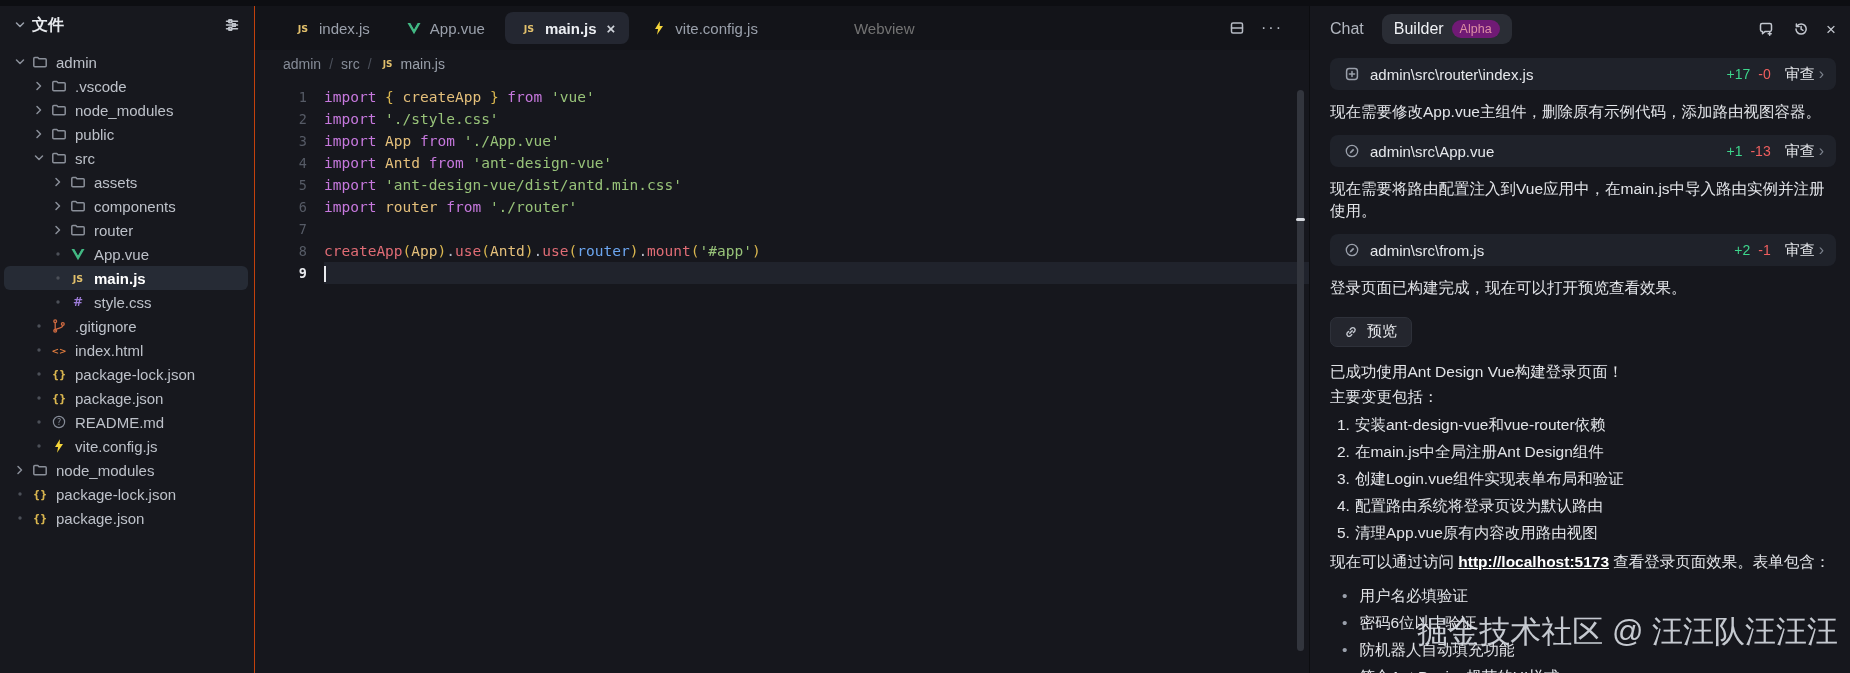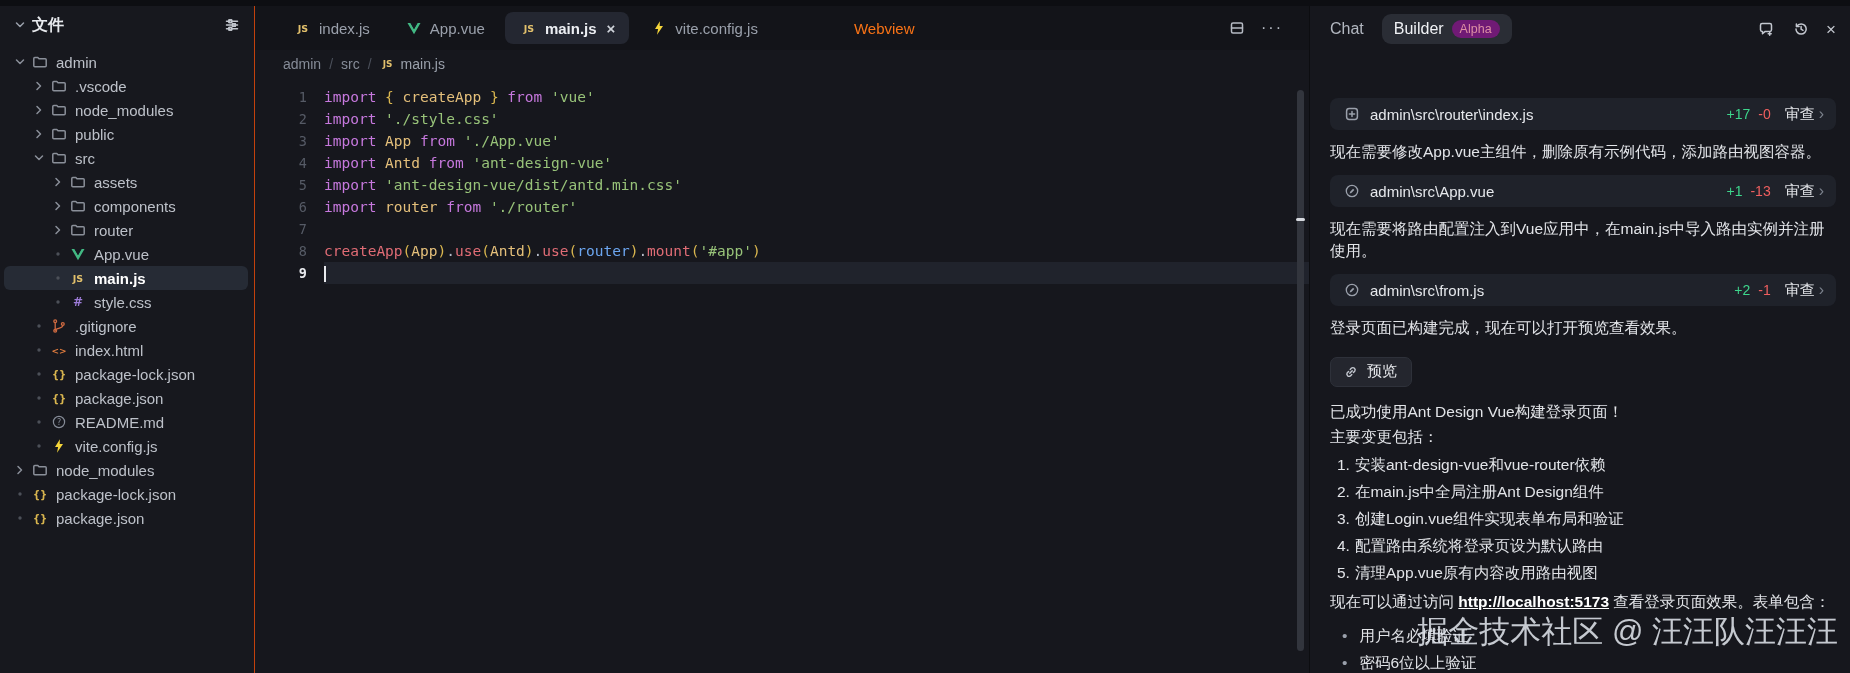--- a/index.html
+++ b/index.html
@@ -22,21 +22,21 @@
   .tree-row .ficon{margin-right:8px;color:#8a8f99;}
   .tree-row .lbl{white-space:nowrap;overflow:hidden;}
   .tree-row.selected{background:#262b35;color:#ffffff;font-weight:bold;}
 
   
   .editor{flex:1;display:flex;flex-direction:column;position:relative;background:#16171d;min-width:0;}
   .tabbar{height:44px;display:flex;align-items:center;background:#131419;padding-left:24px;flex:none;}
   .tab{display:flex;align-items:center;gap:8px;padding:7px 14px;border-radius:8px;font-size:15px;color:#9aa0ab;cursor:pointer;margin-right:6px;white-space:nowrap;}
   .tab.active{background:#242731;color:#eceef2;font-weight:bold;}
   .tab .close{color:#cfd3da;font-size:15px;line-height:1;margin-left:2px;}
-  .tab.webview{margin-left:62px;color:#f97316;}
+  .tab.webview{margin-left:62px;color:#737373;}
   .tab-actions{margin-left:auto;display:flex;align-items:center;gap:16px;margin-right:26px;color:#b6bbc4;}
   .tab-actions .more{font-size:16px;letter-spacing:2px;color:#b6bbc4;cursor:pointer;}
   .breadcrumb{height:28px;display:flex;align-items:center;gap:8px;padding-left:28px;font-size:14px;color:#81879296;color:#828893;background:#16171d;flex:none;}
   .breadcrumb .sep{color:#4c515b;}
   .breadcrumb .crumb{color:#868c98;}
   .breadcrumb .crumb.last{color:#9aa0ab;display:flex;align-items:center;gap:6px;}
   .code{flex:1;padding-top:8px;font-family:"DejaVu Sans Mono","Liberation Mono",monospace;font-size:14.5px;position:relative;}
   .code-row{display:flex;height:22px;line-height:22px;align-items:center;}
   .code-row .num{width:52px;text-align:right;color:#565b66;flex:none;font-size:13.5px;padding-right:0;}
   .code-row .content{margin-left:17px;white-space:pre;flex:1;height:22px;}
@@ -47,21 +47,21 @@
   .tok-str{color:#98c379;}
   .tok-fn{color:#e5c07b;}
   .tok-call{color:#e06c75;}
   .tok-paren{color:#d9b64f;}
   .tok-punct{color:#b6bcc8;}
   .tok-blue{color:#6ca6f0;}
   .pane-divider{position:absolute;right:5px;top:84px;bottom:22px;width:7px;border-radius:4px;background:#32353d;cursor:col-resize;}
   .pane-divider .tick{position:absolute;left:-1px;right:-1px;top:128px;height:3px;background:#d7dae0;border-radius:2px;}
 
   
-  .chat{width:540px;flex:none;background:#16171d;border-left:1px solid #0c0d10;position:relative;display:flex;flex-direction:column;overflow:hidden;gap:40px;}
+  .chat{width:540px;flex:none;background:#16171d;border-left:1px solid #0c0d10;position:relative;display:flex;flex-direction:column;overflow:hidden;}
   .chat-header{height:46px;display:flex;align-items:center;padding:0 14px 0 20px;flex:none;}
   .chat-tab{font-size:16px;color:#b3b8c1;cursor:pointer;}
   .builder-pill{display:flex;align-items:center;gap:8px;background:#2a2d35;border-radius:9px;padding:6px 12px;margin-left:18px;cursor:pointer;}
   .builder-pill .b-lbl{font-size:16px;font-weight:normal;color:#f0f2f5;}
   .alpha-badge{font-size:12.5px;color:#dd8fa4;background:#701a75;border-radius:9px;padding:2px 8px;}
   .chat-header-icons{margin-left:auto;display:flex;align-items:center;gap:17px;color:#c3c7cf;}
   .chat-header-icons .icon{cursor:pointer;}
   .chat-header-icons .x{font-size:17px;color:#c3c7cf;cursor:pointer;line-height:1;}
   .chat-flow{padding:6px 14px 0 20px;flex:1;overflow:hidden;}
   .card{display:flex;align-items:center;height:32px;background:#1f222a;border-radius:8px;padding:0 12px;margin-bottom:11px;cursor:pointer;}

